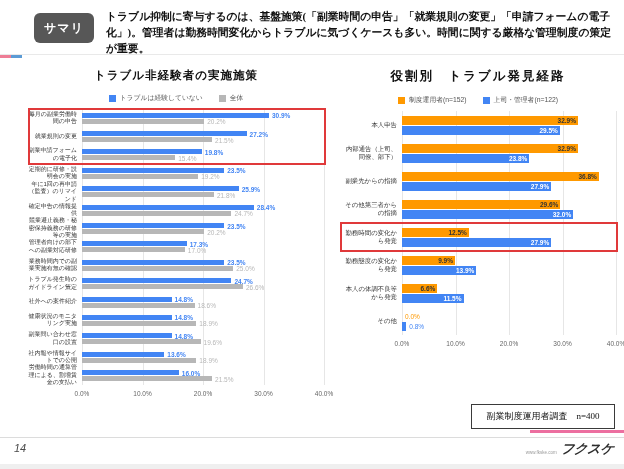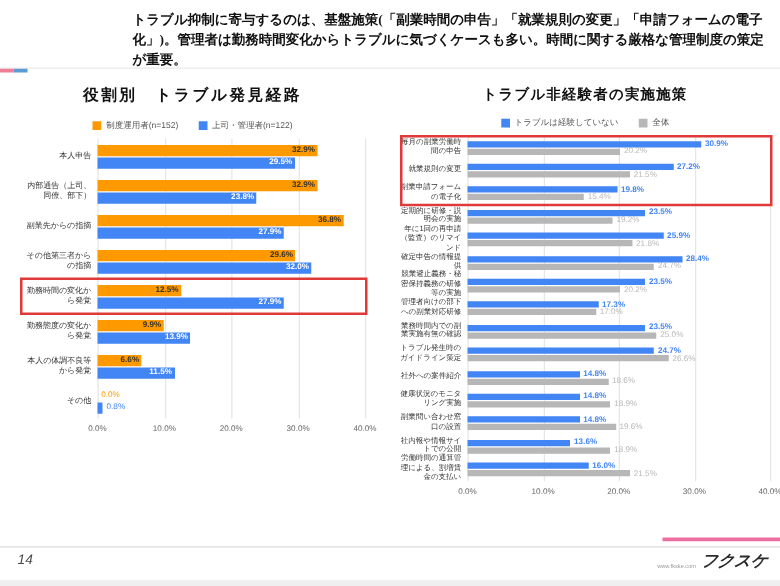--- a/index.html
+++ b/index.html
@@ -64,28 +64,258 @@
   .logo-url{font-size:4.5px;color:#9a9a9a;margin-bottom:3px;}
   .logo-text{font-size:13px;font-weight:700;font-style:italic;color:#2c2c2c;transform:skewX(-8deg);}
   .bottom-strip{position:absolute;left:0;right:0;bottom:0;height:5px;background:#efefef;}
 </style>
 </head>
 <body>
 
 <div class="slide">
 
   <div class="header">
+    <div class="badge">サマリ</div>
     <div class="summary">トラブル抑制に寄与するのは、基盤施策(「副業時間の申告」「就業規則の変更」「申請フォームの電子化」)。管理者は勤務時間変化からトラブルに気づくケースも多い。時間に関する厳格な管理制度の策定が重要。</div>
     <div class="accent-dashes">
       <span style="background: rgb(238, 125, 150);"></span>
       <span style="background: rgb(91, 155, 213);"></span>
     </div>
   </div>
 
   <div class="charts">
+    <section class="chart chart-left">
+      <h2>トラブル非経験者の実施施策</h2>
+      <div class="legend">
+          <span class="item">
+            <span class="sw" style="background: rgb(66, 133, 244);"></span>
+            <span>トラブルは経験していない</span>
+          </span>
+          <span class="item">
+            <span class="sw" style="background: rgb(183, 183, 183);"></span>
+            <span>全体</span>
+          </span>
+        </div>
+      <div class="chart-body">
+          <div class="grid">
+            <div class="gridline" style="left: 0%;"></div>
+            <div class="gridline" style="left: 25%;"></div>
+            <div class="gridline" style="left: 50%;"></div>
+            <div class="gridline" style="left: 75%;"></div>
+            <div class="gridline" style="left: 100%;"></div>
+          </div>
+          <div class="row">
+            <div class="row-label">毎月の副業労働時間の申告</div>
+            <div class="row-plot">
+              <div class="bar-line">
+                <div class="bar" style="width: 77.25%; background: rgb(66, 133, 244);"></div>
+                <span class="val out" style="left: calc(77.25% + 3px); color: rgb(66, 133, 244);">30.9%</span>
+              </div>
+              <div class="bar-line">
+                <div class="bar" style="width: 50.5%; background: rgb(183, 183, 183);"></div>
+                <span class="val out" style="left: calc(50.5% + 3px); color: rgb(183, 183, 183);">20.2%</span>
+              </div>
+            </div>
+          </div>
+          <div class="row">
+            <div class="row-label">就業規則の変更</div>
+            <div class="row-plot">
+              <div class="bar-line">
+                <div class="bar" style="width: 68%; background: rgb(66, 133, 244);"></div>
+                <span class="val out" style="left: calc(68% + 3px); color: rgb(66, 133, 244);">27.2%</span>
+              </div>
+              <div class="bar-line">
+                <div class="bar" style="width: 53.75%; background: rgb(183, 183, 183);"></div>
+                <span class="val out" style="left: calc(53.75% + 3px); color: rgb(183, 183, 183);">21.5%</span>
+              </div>
+            </div>
+          </div>
+          <div class="row">
+            <div class="row-label">副業申請フォームの電子化</div>
+            <div class="row-plot">
+              <div class="bar-line">
+                <div class="bar" style="width: 49.5%; background: rgb(66, 133, 244);"></div>
+                <span class="val out" style="left: calc(49.5% + 3px); color: rgb(66, 133, 244);">19.8%</span>
+              </div>
+              <div class="bar-line">
+                <div class="bar" style="width: 38.5%; background: rgb(183, 183, 183);"></div>
+                <span class="val out" style="left: calc(38.5% + 3px); color: rgb(183, 183, 183);">15.4%</span>
+              </div>
+            </div>
+          </div>
+          <div class="row">
+            <div class="row-label">定期的に研修・説明会の実施</div>
+            <div class="row-plot">
+              <div class="bar-line">
+                <div class="bar" style="width: 58.75%; background: rgb(66, 133, 244);"></div>
+                <span class="val out" style="left: calc(58.75% + 3px); color: rgb(66, 133, 244);">23.5%</span>
+              </div>
+              <div class="bar-line">
+                <div class="bar" style="width: 48%; background: rgb(183, 183, 183);"></div>
+                <span class="val out" style="left: calc(48% + 3px); color: rgb(183, 183, 183);">19.2%</span>
+              </div>
+            </div>
+          </div>
+          <div class="row">
+            <div class="row-label">年に1回の再申請（監査）のリマインド</div>
+            <div class="row-plot">
+              <div class="bar-line">
+                <div class="bar" style="width: 64.75%; background: rgb(66, 133, 244);"></div>
+                <span class="val out" style="left: calc(64.75% + 3px); color: rgb(66, 133, 244);">25.9%</span>
+              </div>
+              <div class="bar-line">
+                <div class="bar" style="width: 54.5%; background: rgb(183, 183, 183);"></div>
+                <span class="val out" style="left: calc(54.5% + 3px); color: rgb(183, 183, 183);">21.8%</span>
+              </div>
+            </div>
+          </div>
+          <div class="row">
+            <div class="row-label">確定申告の情報提供</div>
+            <div class="row-plot">
+              <div class="bar-line">
+                <div class="bar" style="width: 71%; background: rgb(66, 133, 244);"></div>
+                <span class="val out" style="left: calc(71% + 3px); color: rgb(66, 133, 244);">28.4%</span>
+              </div>
+              <div class="bar-line">
+                <div class="bar" style="width: 61.75%; background: rgb(183, 183, 183);"></div>
+                <span class="val out" style="left: calc(61.75% + 3px); color: rgb(183, 183, 183);">24.7%</span>
+              </div>
+            </div>
+          </div>
+          <div class="row">
+            <div class="row-label">競業避止義務・秘密保持義務の研修等の実施</div>
+            <div class="row-plot">
+              <div class="bar-line">
+                <div class="bar" style="width: 58.75%; background: rgb(66, 133, 244);"></div>
+                <span class="val out" style="left: calc(58.75% + 3px); color: rgb(66, 133, 244);">23.5%</span>
+              </div>
+              <div class="bar-line">
+                <div class="bar" style="width: 50.5%; background: rgb(183, 183, 183);"></div>
+                <span class="val out" style="left: calc(50.5% + 3px); color: rgb(183, 183, 183);">20.2%</span>
+              </div>
+            </div>
+          </div>
+          <div class="row">
+            <div class="row-label">管理者向けの部下への副業対応研修</div>
+            <div class="row-plot">
+              <div class="bar-line">
+                <div class="bar" style="width: 43.25%; background: rgb(66, 133, 244);"></div>
+                <span class="val out" style="left: calc(43.25% + 3px); color: rgb(66, 133, 244);">17.3%</span>
+              </div>
+              <div class="bar-line">
+                <div class="bar" style="width: 42.5%; background: rgb(183, 183, 183);"></div>
+                <span class="val out" style="left: calc(42.5% + 3px); color: rgb(183, 183, 183);">17.0%</span>
+              </div>
+            </div>
+          </div>
+          <div class="row">
+            <div class="row-label">業務時間内での副業実施有無の確認</div>
+            <div class="row-plot">
+              <div class="bar-line">
+                <div class="bar" style="width: 58.75%; background: rgb(66, 133, 244);"></div>
+                <span class="val out" style="left: calc(58.75% + 3px); color: rgb(66, 133, 244);">23.5%</span>
+              </div>
+              <div class="bar-line">
+                <div class="bar" style="width: 62.5%; background: rgb(183, 183, 183);"></div>
+                <span class="val out" style="left: calc(62.5% + 3px); color: rgb(183, 183, 183);">25.0%</span>
+              </div>
+            </div>
+          </div>
+          <div class="row">
+            <div class="row-label">トラブル発生時のガイドライン策定</div>
+            <div class="row-plot">
+              <div class="bar-line">
+                <div class="bar" style="width: 61.75%; background: rgb(66, 133, 244);"></div>
+                <span class="val out" style="left: calc(61.75% + 3px); color: rgb(66, 133, 244);">24.7%</span>
+              </div>
+              <div class="bar-line">
+                <div class="bar" style="width: 66.5%; background: rgb(183, 183, 183);"></div>
+                <span class="val out" style="left: calc(66.5% + 3px); color: rgb(183, 183, 183);">26.6%</span>
+              </div>
+            </div>
+          </div>
+          <div class="row">
+            <div class="row-label">社外への案件紹介</div>
+            <div class="row-plot">
+              <div class="bar-line">
+                <div class="bar" style="width: 37%; background: rgb(66, 133, 244);"></div>
+                <span class="val out" style="left: calc(37% + 3px); color: rgb(66, 133, 244);">14.8%</span>
+              </div>
+              <div class="bar-line">
+                <div class="bar" style="width: 46.5%; background: rgb(183, 183, 183);"></div>
+                <span class="val out" style="left: calc(46.5% + 3px); color: rgb(183, 183, 183);">18.6%</span>
+              </div>
+            </div>
+          </div>
+          <div class="row">
+            <div class="row-label">健康状況のモニタリング実施</div>
+            <div class="row-plot">
+              <div class="bar-line">
+                <div class="bar" style="width: 37%; background: rgb(66, 133, 244);"></div>
+                <span class="val out" style="left: calc(37% + 3px); color: rgb(66, 133, 244);">14.8%</span>
+              </div>
+              <div class="bar-line">
+                <div class="bar" style="width: 47.25%; background: rgb(183, 183, 183);"></div>
+                <span class="val out" style="left: calc(47.25% + 3px); color: rgb(183, 183, 183);">18.9%</span>
+              </div>
+            </div>
+          </div>
+          <div class="row">
+            <div class="row-label">副業問い合わせ窓口の設置</div>
+            <div class="row-plot">
+              <div class="bar-line">
+                <div class="bar" style="width: 37%; background: rgb(66, 133, 244);"></div>
+                <span class="val out" style="left: calc(37% + 3px); color: rgb(66, 133, 244);">14.8%</span>
+              </div>
+              <div class="bar-line">
+                <div class="bar" style="width: 49%; background: rgb(183, 183, 183);"></div>
+                <span class="val out" style="left: calc(49% + 3px); color: rgb(183, 183, 183);">19.6%</span>
+              </div>
+            </div>
+          </div>
+          <div class="row">
+            <div class="row-label">社内報や情報サイトでの公開</div>
+            <div class="row-plot">
+              <div class="bar-line">
+                <div class="bar" style="width: 34%; background: rgb(66, 133, 244);"></div>
+                <span class="val out" style="left: calc(34% + 3px); color: rgb(66, 133, 244);">13.6%</span>
+              </div>
+              <div class="bar-line">
+                <div class="bar" style="width: 47.25%; background: rgb(183, 183, 183);"></div>
+                <span class="val out" style="left: calc(47.25% + 3px); color: rgb(183, 183, 183);">18.9%</span>
+              </div>
+            </div>
+          </div>
+          <div class="row">
+            <div class="row-label">労働時間の通算管理による、割増賃金の支払い</div>
+            <div class="row-plot">
+              <div class="bar-line">
+                <div class="bar" style="width: 40%; background: rgb(66, 133, 244);"></div>
+                <span class="val out" style="left: calc(40% + 3px); color: rgb(66, 133, 244);">16.0%</span>
+              </div>
+              <div class="bar-line">
+                <div class="bar" style="width: 53.75%; background: rgb(183, 183, 183);"></div>
+                <span class="val out" style="left: calc(53.75% + 3px); color: rgb(183, 183, 183);">21.5%</span>
+              </div>
+            </div>
+          </div>
+          <div class="highlight-box" style="border-color: rgb(224, 57, 58); top: -1px; height: 53px;"></div>
+        </div>
+      <div class="x-axis">
+        <div class="x-spacer"></div>
+        <div class="x-ticks">
+            <span style="left: 0%;">0.0%</span>
+            <span style="left: 25%;">10.0%</span>
+            <span style="left: 50%;">20.0%</span>
+            <span style="left: 75%;">30.0%</span>
+            <span style="left: 100%;">40.0%</span>
+          </div>
+      </div>
+    </section>
+
     <section class="chart chart-right">
       <h2>役割別　トラブル発見経路</h2>
       <div class="legend">
           <span class="item">
             <span class="sw" style="background: rgb(255, 153, 0);"></span>
             <span>制度運用者(n=152)</span>
           </span>
           <span class="item">
             <span class="sw" style="background: rgb(66, 133, 244);"></span>
             <span>上司・管理者(n=122)</span>
@@ -209,251 +439,23 @@
         <div class="x-spacer"></div>
         <div class="x-ticks">
             <span style="left: 0%;">0.0%</span>
             <span style="left: 25%;">10.0%</span>
             <span style="left: 50%;">20.0%</span>
             <span style="left: 75%;">30.0%</span>
             <span style="left: 100%;">40.0%</span>
           </div>
       </div>
     </section>
-
-    <section class="chart chart-left">
-      <h2>トラブル非経験者の実施施策</h2>
-      <div class="legend">
-          <span class="item">
-            <span class="sw" style="background: rgb(66, 133, 244);"></span>
-            <span>トラブルは経験していない</span>
-          </span>
-          <span class="item">
-            <span class="sw" style="background: rgb(183, 183, 183);"></span>
-            <span>全体</span>
-          </span>
-        </div>
-      <div class="chart-body">
-          <div class="grid">
-            <div class="gridline" style="left: 0%;"></div>
-            <div class="gridline" style="left: 25%;"></div>
-            <div class="gridline" style="left: 50%;"></div>
-            <div class="gridline" style="left: 75%;"></div>
-            <div class="gridline" style="left: 100%;"></div>
-          </div>
-          <div class="row">
-            <div class="row-label">毎月の副業労働時間の申告</div>
-            <div class="row-plot">
-              <div class="bar-line">
-                <div class="bar" style="width: 77.25%; background: rgb(66, 133, 244);"></div>
-                <span class="val out" style="left: calc(77.25% + 3px); color: rgb(66, 133, 244);">30.9%</span>
-              </div>
-              <div class="bar-line">
-                <div class="bar" style="width: 50.5%; background: rgb(183, 183, 183);"></div>
-                <span class="val out" style="left: calc(50.5% + 3px); color: rgb(183, 183, 183);">20.2%</span>
-              </div>
-            </div>
-          </div>
-          <div class="row">
-            <div class="row-label">就業規則の変更</div>
-            <div class="row-plot">
-              <div class="bar-line">
-                <div class="bar" style="width: 68%; background: rgb(66, 133, 244);"></div>
-                <span class="val out" style="left: calc(68% + 3px); color: rgb(66, 133, 244);">27.2%</span>
-              </div>
-              <div class="bar-line">
-                <div class="bar" style="width: 53.75%; background: rgb(183, 183, 183);"></div>
-                <span class="val out" style="left: calc(53.75% + 3px); color: rgb(183, 183, 183);">21.5%</span>
-              </div>
-            </div>
-          </div>
-          <div class="row">
-            <div class="row-label">副業申請フォームの電子化</div>
-            <div class="row-plot">
-              <div class="bar-line">
-                <div class="bar" style="width: 49.5%; background: rgb(66, 133, 244);"></div>
-                <span class="val out" style="left: calc(49.5% + 3px); color: rgb(66, 133, 244);">19.8%</span>
-              </div>
-              <div class="bar-line">
-                <div class="bar" style="width: 38.5%; background: rgb(183, 183, 183);"></div>
-                <span class="val out" style="left: calc(38.5% + 3px); color: rgb(183, 183, 183);">15.4%</span>
-              </div>
-            </div>
-          </div>
-          <div class="row">
-            <div class="row-label">定期的に研修・説明会の実施</div>
-            <div class="row-plot">
-              <div class="bar-line">
-                <div class="bar" style="width: 58.75%; background: rgb(66, 133, 244);"></div>
-                <span class="val out" style="left: calc(58.75% + 3px); color: rgb(66, 133, 244);">23.5%</span>
-              </div>
-              <div class="bar-line">
-                <div class="bar" style="width: 48%; background: rgb(183, 183, 183);"></div>
-                <span class="val out" style="left: calc(48% + 3px); color: rgb(183, 183, 183);">19.2%</span>
-              </div>
-            </div>
-          </div>
-          <div class="row">
-            <div class="row-label">年に1回の再申請（監査）のリマインド</div>
-            <div class="row-plot">
-              <div class="bar-line">
-                <div class="bar" style="width: 64.75%; background: rgb(66, 133, 244);"></div>
-                <span class="val out" style="left: calc(64.75% + 3px); color: rgb(66, 133, 244);">25.9%</span>
-              </div>
-              <div class="bar-line">
-                <div class="bar" style="width: 54.5%; background: rgb(183, 183, 183);"></div>
-                <span class="val out" style="left: calc(54.5% + 3px); color: rgb(183, 183, 183);">21.8%</span>
-              </div>
-            </div>
-          </div>
-          <div class="row">
-            <div class="row-label">確定申告の情報提供</div>
-            <div class="row-plot">
-              <div class="bar-line">
-                <div class="bar" style="width: 71%; background: rgb(66, 133, 244);"></div>
-                <span class="val out" style="left: calc(71% + 3px); color: rgb(66, 133, 244);">28.4%</span>
-              </div>
-              <div class="bar-line">
-                <div class="bar" style="width: 61.75%; background: rgb(183, 183, 183);"></div>
-                <span class="val out" style="left: calc(61.75% + 3px); color: rgb(183, 183, 183);">24.7%</span>
-              </div>
-            </div>
-          </div>
-          <div class="row">
-            <div class="row-label">競業避止義務・秘密保持義務の研修等の実施</div>
-            <div class="row-plot">
-              <div class="bar-line">
-                <div class="bar" style="width: 58.75%; background: rgb(66, 133, 244);"></div>
-                <span class="val out" style="left: calc(58.75% + 3px); color: rgb(66, 133, 244);">23.5%</span>
-              </div>
-              <div class="bar-line">
-                <div class="bar" style="width: 50.5%; background: rgb(183, 183, 183);"></div>
-                <span class="val out" style="left: calc(50.5% + 3px); color: rgb(183, 183, 183);">20.2%</span>
-              </div>
-            </div>
-          </div>
-          <div class="row">
-            <div class="row-label">管理者向けの部下への副業対応研修</div>
-            <div class="row-plot">
-              <div class="bar-line">
-                <div class="bar" style="width: 43.25%; background: rgb(66, 133, 244);"></div>
-                <span class="val out" style="left: calc(43.25% + 3px); color: rgb(66, 133, 244);">17.3%</span>
-              </div>
-              <div class="bar-line">
-                <div class="bar" style="width: 42.5%; background: rgb(183, 183, 183);"></div>
-                <span class="val out" style="left: calc(42.5% + 3px); color: rgb(183, 183, 183);">17.0%</span>
-              </div>
-            </div>
-          </div>
-          <div class="row">
-            <div class="row-label">業務時間内での副業実施有無の確認</div>
-            <div class="row-plot">
-              <div class="bar-line">
-                <div class="bar" style="width: 58.75%; background: rgb(66, 133, 244);"></div>
-                <span class="val out" style="left: calc(58.75% + 3px); color: rgb(66, 133, 244);">23.5%</span>
-              </div>
-              <div class="bar-line">
-                <div class="bar" style="width: 62.5%; background: rgb(183, 183, 183);"></div>
-                <span class="val out" style="left: calc(62.5% + 3px); color: rgb(183, 183, 183);">25.0%</span>
-              </div>
-            </div>
-          </div>
-          <div class="row">
-            <div class="row-label">トラブル発生時のガイドライン策定</div>
-            <div class="row-plot">
-              <div class="bar-line">
-                <div class="bar" style="width: 61.75%; background: rgb(66, 133, 244);"></div>
-                <span class="val out" style="left: calc(61.75% + 3px); color: rgb(66, 133, 244);">24.7%</span>
-              </div>
-              <div class="bar-line">
-                <div class="bar" style="width: 66.5%; background: rgb(183, 183, 183);"></div>
-                <span class="val out" style="left: calc(66.5% + 3px); color: rgb(183, 183, 183);">26.6%</span>
-              </div>
-            </div>
-          </div>
-          <div class="row">
-            <div class="row-label">社外への案件紹介</div>
-            <div class="row-plot">
-              <div class="bar-line">
-                <div class="bar" style="width: 37%; background: rgb(66, 133, 244);"></div>
-                <span class="val out" style="left: calc(37% + 3px); color: rgb(66, 133, 244);">14.8%</span>
-              </div>
-              <div class="bar-line">
-                <div class="bar" style="width: 46.5%; background: rgb(183, 183, 183);"></div>
-                <span class="val out" style="left: calc(46.5% + 3px); color: rgb(183, 183, 183);">18.6%</span>
-              </div>
-            </div>
-          </div>
-          <div class="row">
-            <div class="row-label">健康状況のモニタリング実施</div>
-            <div class="row-plot">
-              <div class="bar-line">
-                <div class="bar" style="width: 37%; background: rgb(66, 133, 244);"></div>
-                <span class="val out" style="left: calc(37% + 3px); color: rgb(66, 133, 244);">14.8%</span>
-              </div>
-              <div class="bar-line">
-                <div class="bar" style="width: 47.25%; background: rgb(183, 183, 183);"></div>
-                <span class="val out" style="left: calc(47.25% + 3px); color: rgb(183, 183, 183);">18.9%</span>
-              </div>
-            </div>
-          </div>
-          <div class="row">
-            <div class="row-label">副業問い合わせ窓口の設置</div>
-            <div class="row-plot">
-              <div class="bar-line">
-                <div class="bar" style="width: 37%; background: rgb(66, 133, 244);"></div>
-                <span class="val out" style="left: calc(37% + 3px); color: rgb(66, 133, 244);">14.8%</span>
-              </div>
-              <div class="bar-line">
-                <div class="bar" style="width: 49%; background: rgb(183, 183, 183);"></div>
-                <span class="val out" style="left: calc(49% + 3px); color: rgb(183, 183, 183);">19.6%</span>
-              </div>
-            </div>
-          </div>
-          <div class="row">
-            <div class="row-label">社内報や情報サイトでの公開</div>
-            <div class="row-plot">
-              <div class="bar-line">
-                <div class="bar" style="width: 34%; background: rgb(66, 133, 244);"></div>
-                <span class="val out" style="left: calc(34% + 3px); color: rgb(66, 133, 244);">13.6%</span>
-              </div>
-              <div class="bar-line">
-                <div class="bar" style="width: 47.25%; background: rgb(183, 183, 183);"></div>
-                <span class="val out" style="left: calc(47.25% + 3px); color: rgb(183, 183, 183);">18.9%</span>
-              </div>
-            </div>
-          </div>
-          <div class="row">
-            <div class="row-label">労働時間の通算管理による、割増賃金の支払い</div>
-            <div class="row-plot">
-              <div class="bar-line">
-                <div class="bar" style="width: 40%; background: rgb(66, 133, 244);"></div>
-                <span class="val out" style="left: calc(40% + 3px); color: rgb(66, 133, 244);">16.0%</span>
-              </div>
-              <div class="bar-line">
-                <div class="bar" style="width: 53.75%; background: rgb(183, 183, 183);"></div>
-                <span class="val out" style="left: calc(53.75% + 3px); color: rgb(183, 183, 183);">21.5%</span>
-              </div>
-            </div>
-          </div>
-          <div class="highlight-box" style="border-color: rgb(224, 57, 58); top: -1px; height: 53px;"></div>
-        </div>
-      <div class="x-axis">
-        <div class="x-spacer"></div>
-        <div class="x-ticks">
-            <span style="left: 0%;">0.0%</span>
-            <span style="left: 25%;">10.0%</span>
-            <span style="left: 50%;">20.0%</span>
-            <span style="left: 75%;">30.0%</span>
-            <span style="left: 100%;">40.0%</span>
-          </div>
-      </div>
-    </section>
   </div>
 
+  <div class="source-box">副業制度運用者調査　n=400</div>
   <div class="pink-line" style="background: rgb(236, 111, 160);"></div>
   <div class="footer-divider"></div>
   <div class="page-number">14</div>
   <div class="logo-wrap">
     <span class="logo-url">www.fkske.com</span>
     <span class="logo-text">フクスケ</span>
   </div>
   <div class="bottom-strip"></div>
 
 </div>

